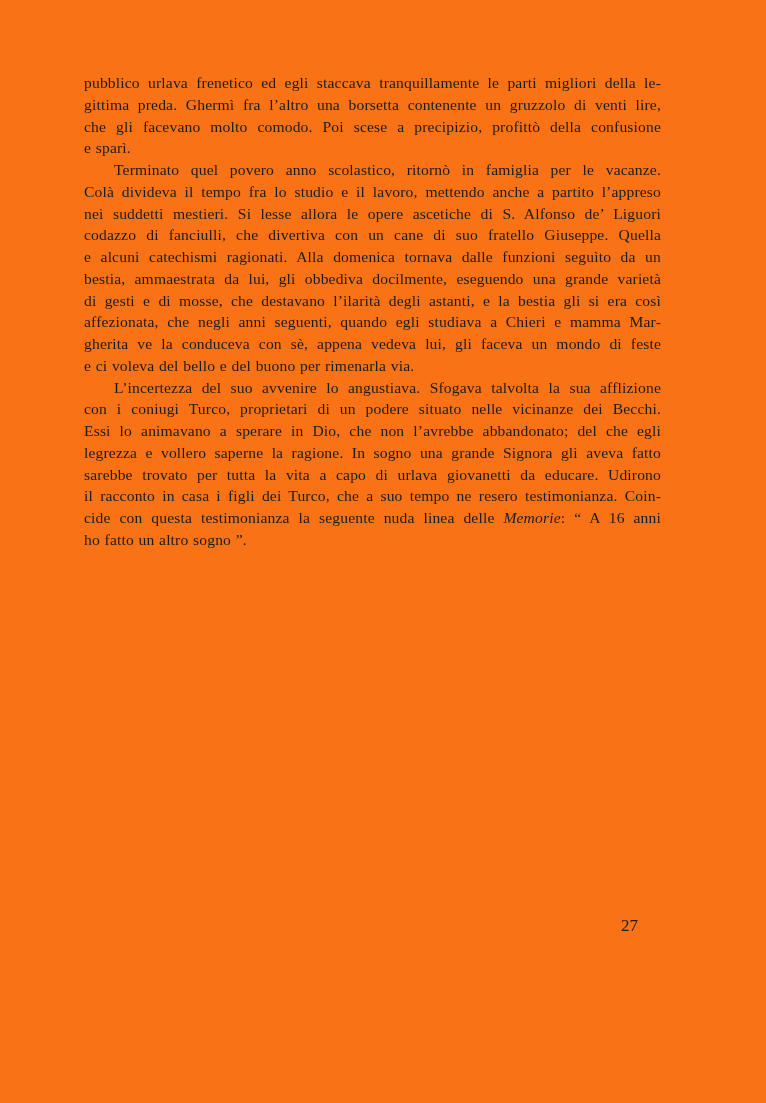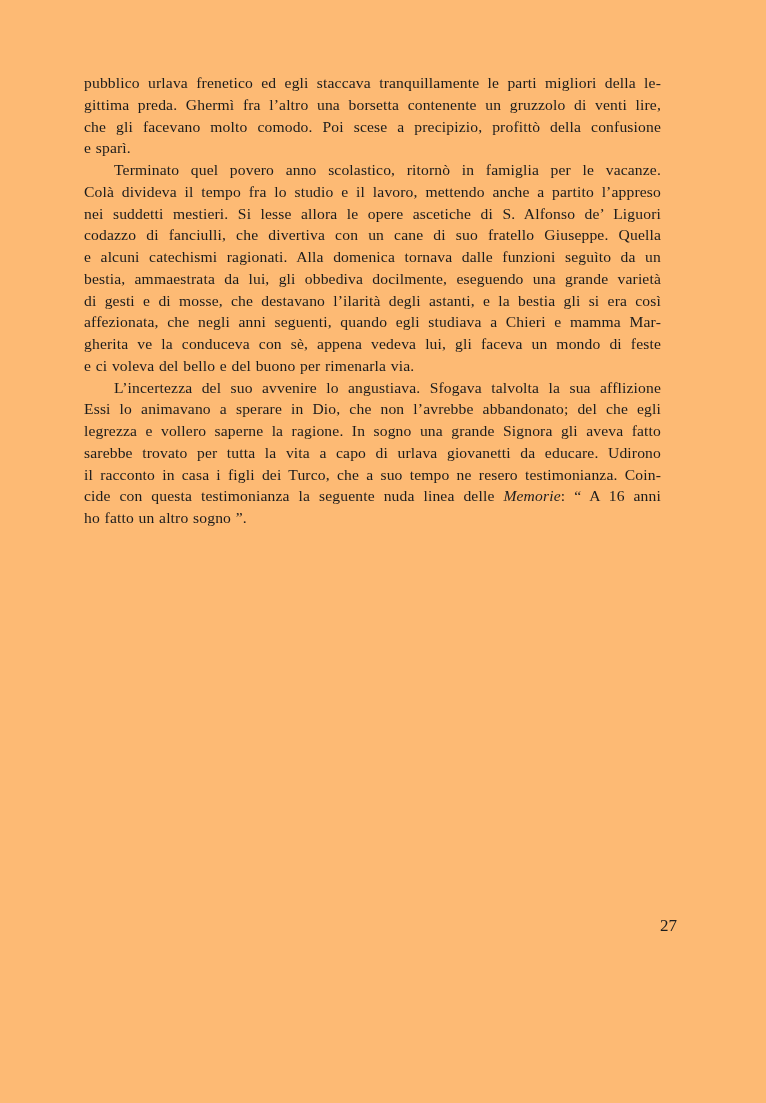--- a/index.html
+++ b/index.html
@@ -11,21 +11,21 @@
       width: 766px;
       height: 1103px;
       position: relative;
       overflow: hidden;
     }
     .page {
       position: absolute;
       left: 0; top: 0;
       width: 766px;
       height: 1103px;
-      background: #fdba74;
+      background: #f97316;
     }
     .text-block {
       position: absolute;
       left: 84px;
       top: 72px;
       width: 577px;
       font-family: "Liberation Serif", "DejaVu Serif", serif;
       font-size: 15.6px;
       line-height: 21.75px;
       color: #1c1c1c;
@@ -45,21 +45,20 @@
     .line.indent {
       padding-left: 30px;
     }
     .page-number {
       position: absolute;
       left: 621px;
       top: 916px;
       font-family: "Liberation Serif", "DejaVu Serif", serif;
       font-size: 17px;
       color: #1c1c1c;
-      margin-left: 39px;
     }
     em { }
   </style>
 </head>
 <body>
 
 <div class="page">
   <div class="text-block">
 
     <span class="line">pubblico urlava frenetico ed egli staccava tranquillamente le parti migliori della le-</span>
@@ -72,20 +71,21 @@
     <span class="line">nei suddetti mestieri. Si lesse allora le opere ascetiche di S. Alfonso de’ Liguori</span>
     <span class="line">codazzo di fanciulli, che divertiva con un cane di suo fratello Giuseppe. Quella</span>
     <span class="line">e alcuni catechismi ragionati. Alla domenica tornava dalle funzioni seguìto da un</span>
     <span class="line">bestia, ammaestrata da lui, gli obbediva docilmente, eseguendo una grande varietà</span>
     <span class="line">di gesti e di mosse, che destavano l’ilarità degli astanti, e la bestia gli si era così</span>
     <span class="line">affezionata, che negli anni seguenti, quando egli studiava a Chieri e mamma Mar-</span>
     <span class="line">gherita ve la conduceva con sè, appena vedeva lui, gli faceva un mondo di feste</span>
     <span class="line last">e ci voleva del bello e del buono per rimenarla via.</span>
 
     <span class="line indent">L’incertezza del suo avvenire lo angustiava. Sfogava talvolta la sua afflizione</span>
+    <span class="line">con i coniugi Turco, proprietari di un podere situato nelle vicinanze dei Becchi.</span>
     <span class="line">Essi lo animavano a sperare in Dio, che non l’avrebbe abbandonato; del che egli</span>
     <span class="line">legrezza e vollero saperne la ragione. In sogno una grande Signora gli aveva fatto</span>
     <span class="line">sarebbe trovato per tutta la vita a capo di urlava giovanetti da educare. Udirono</span>
     <span class="line">il racconto in casa i figli dei Turco, che a suo tempo ne resero testimonianza. Coin-</span>
     <span class="line"><span>cide con questa testimonianza la seguente nuda linea delle </span><em>Memorie</em><span>: “ A 16 anni</span></span>
     <span class="line last">ho fatto un altro sogno ”.</span>
 
   </div>
 
   <div class="page-number">27</div>

